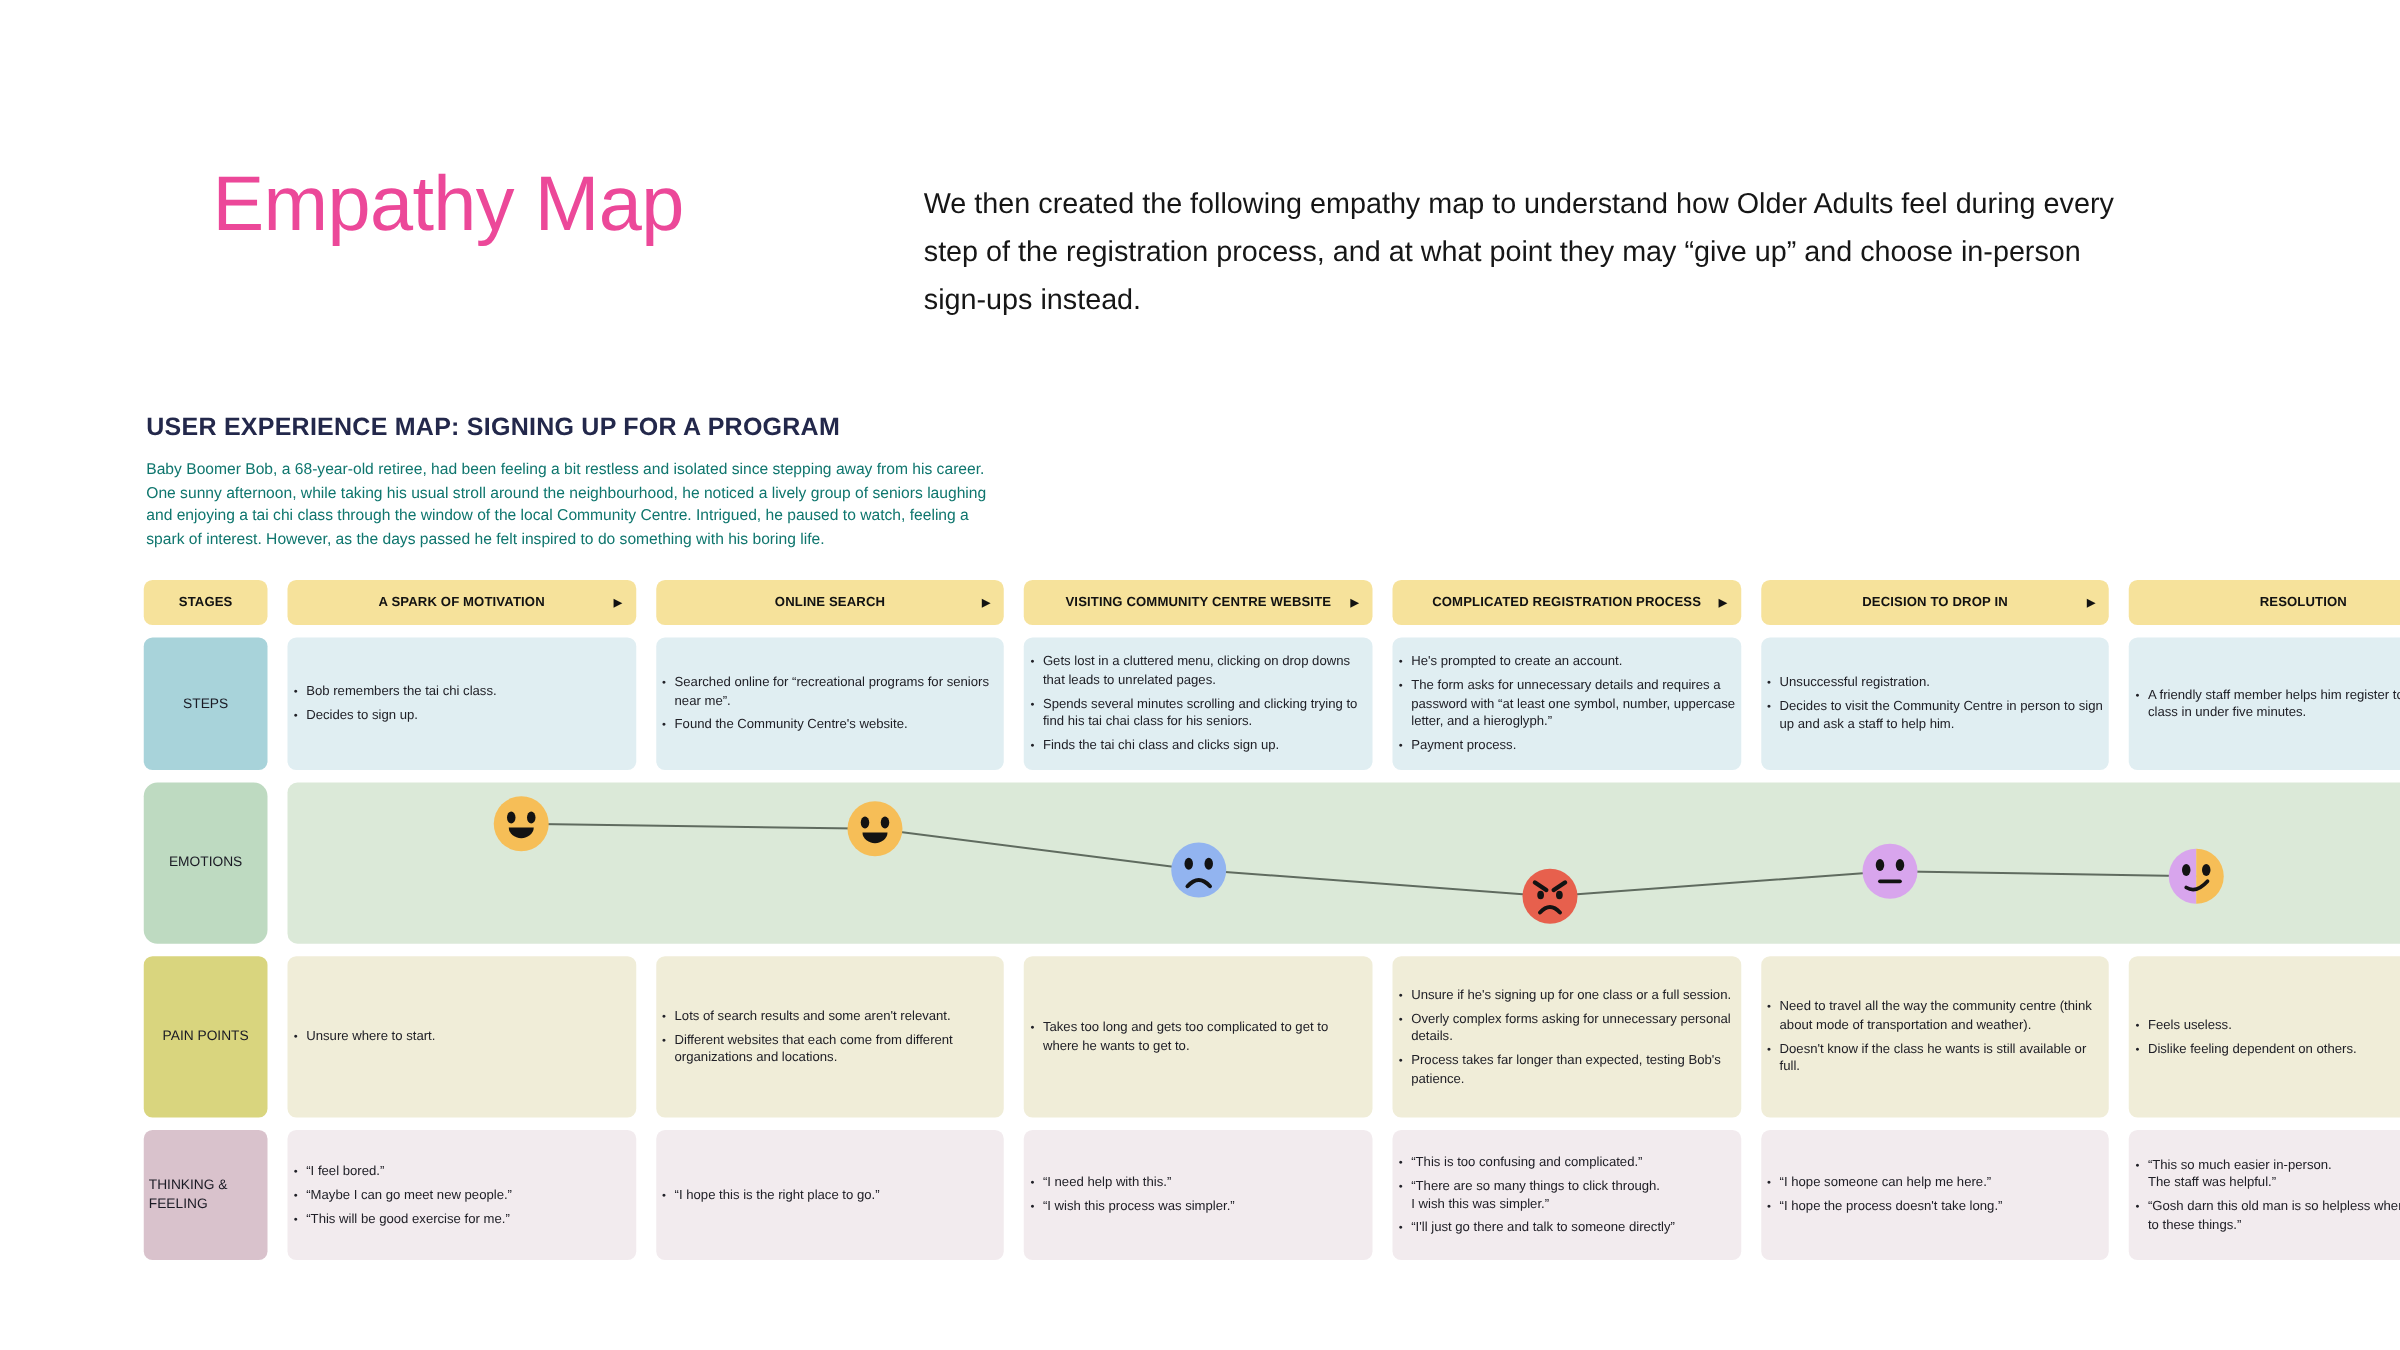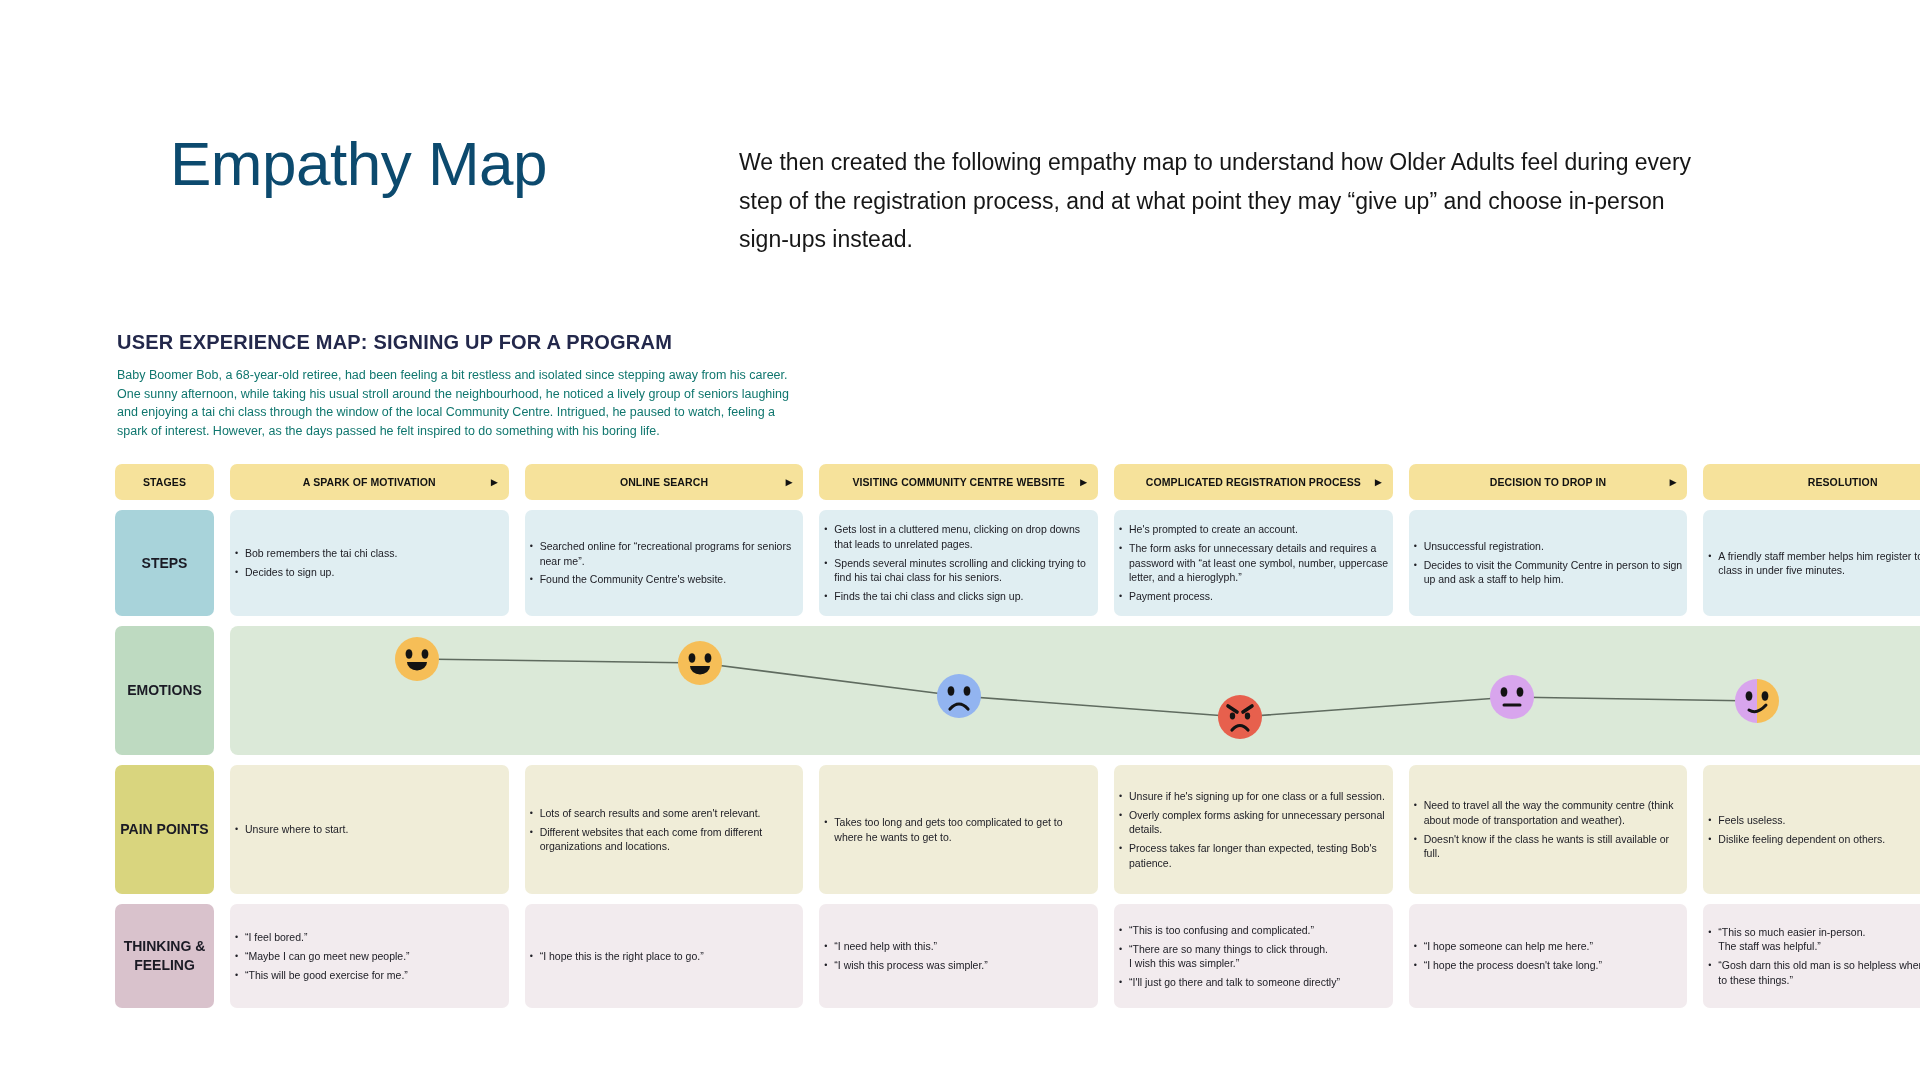--- a/index.html
+++ b/index.html
@@ -2,21 +2,21 @@
 <html style="--stage-header: #F6E29B; --steps-label: #A8D3DA; --steps-cell: #E0EEF2; --emotions-label: #BEDAC1; --emotions-band: #DBE9D8; --pain-label: #D9D57E; --pain-cell: #F0EDD8; --thinking-label: #D9C2CC; --thinking-cell: #F2EBEE; --curve: #5F6B5F; --face-happy: #F6BE57; --face-sad: #92B4F0; --face-angry: #E7604D; --face-neutral: #D8A5ED; --heading-text: #23284B;"><head>
 <meta charset="utf-8">
 <style>
   html,body{margin:0;padding:0;}
   body{
     width:1920px;height:1080px;background:#ffffff;position:relative;overflow:hidden;
     font-family:"Liberation Sans", sans-serif;
   }
   .page-title{
     position:absolute;left:170px;top:128px;margin:0;
-    font-size:62px;font-weight:500;letter-spacing:-0.5px;color:#0c4a6e;line-height:1.15;
+    font-size:62px;font-weight:500;letter-spacing:-0.5px;color:#ec4899;line-height:1.15;
   }
   .intro{
     position:absolute;left:739px;top:143px;width:970px;margin:0;
     font-size:23px;line-height:38.5px;color:#161616;
   }
   .map-heading{
     position:absolute;left:117px;top:331px;margin:0;
     font-size:20px;font-weight:700;letter-spacing:0.2px;color:var(--heading-text,#23284B);
   }
   .map-desc{
@@ -25,22 +25,22 @@
   }
   .grid{
     position:absolute;left:115px;top:464px;width:1867px;
     display:grid;
     grid-template-columns:99px repeat(6,1fr);
     grid-template-rows:36px 106px 129px 129px 104px;
     column-gap:16px;row-gap:10px;
   }
   .cell{border-radius:7px;box-sizing:border-box;}
   .rowlabel{
-    display:flex;align-items:center;justify-content:center;text-align:center;
-    font-weight:700;font-size:14px;color:#1A1A24;padding:4px;line-height:1.35;
+    display:flex;align-items:center;justify-content:center;
+    font-weight:400;font-size:11px;color:#1A1A24;padding:4px;line-height:1.35;
   }
   .stage-hdr{
     background:var(--stage-header,#F6E29B);
     position:relative;display:flex;align-items:center;justify-content:center;
     font-weight:700;font-size:10.5px;color:#121212;text-align:center;padding:0 20px;
     letter-spacing:0.1px;
   }
   .stage-hdr .arrow{
     position:absolute;right:11px;top:50%;transform:translateY(-50%);
     font-size:8.5px;color:#121212;line-height:1;
@@ -49,21 +49,21 @@
     display:flex;flex-direction:column;justify-content:center;padding:12px 4px;
   }
   .body-cell ul{margin:0;padding:0;list-style:none;}
   .body-cell li{
     position:relative;padding-left:11px;margin:4.5px 0;
     font-size:10.5px;line-height:1.38;color:#202027;white-space:pre-line;
   }
   .body-cell li::before{content:"•";position:absolute;left:1px;top:1px;font-size:9px;}
   .steps-label{background:var(--steps-label,#A8D3DA);}
   .steps-cell{background:var(--steps-cell,#E0EEF2);}
-  .emotions-label{background:var(--emotions-label,#BEDAC1);}
+  .emotions-label{background:var(--emotions-label,#BEDAC1);border-radius:11px;}
   .emotions-band{
     background:var(--emotions-band,#DBE9D8);
     border-radius:8px;grid-column:2 / -1;position:relative;overflow:hidden;
   }
   .emotions-band svg{display:block;width:100%;height:100%;}
   .pain-label{background:var(--pain-label,#D9D57E);}
   .pain-cell{background:var(--pain-cell,#F0EDD8);}
   .think-label{background:var(--thinking-label,#D9C2CC);}
   .think-cell{background:var(--thinking-cell,#F2EBEE);}
 </style>

